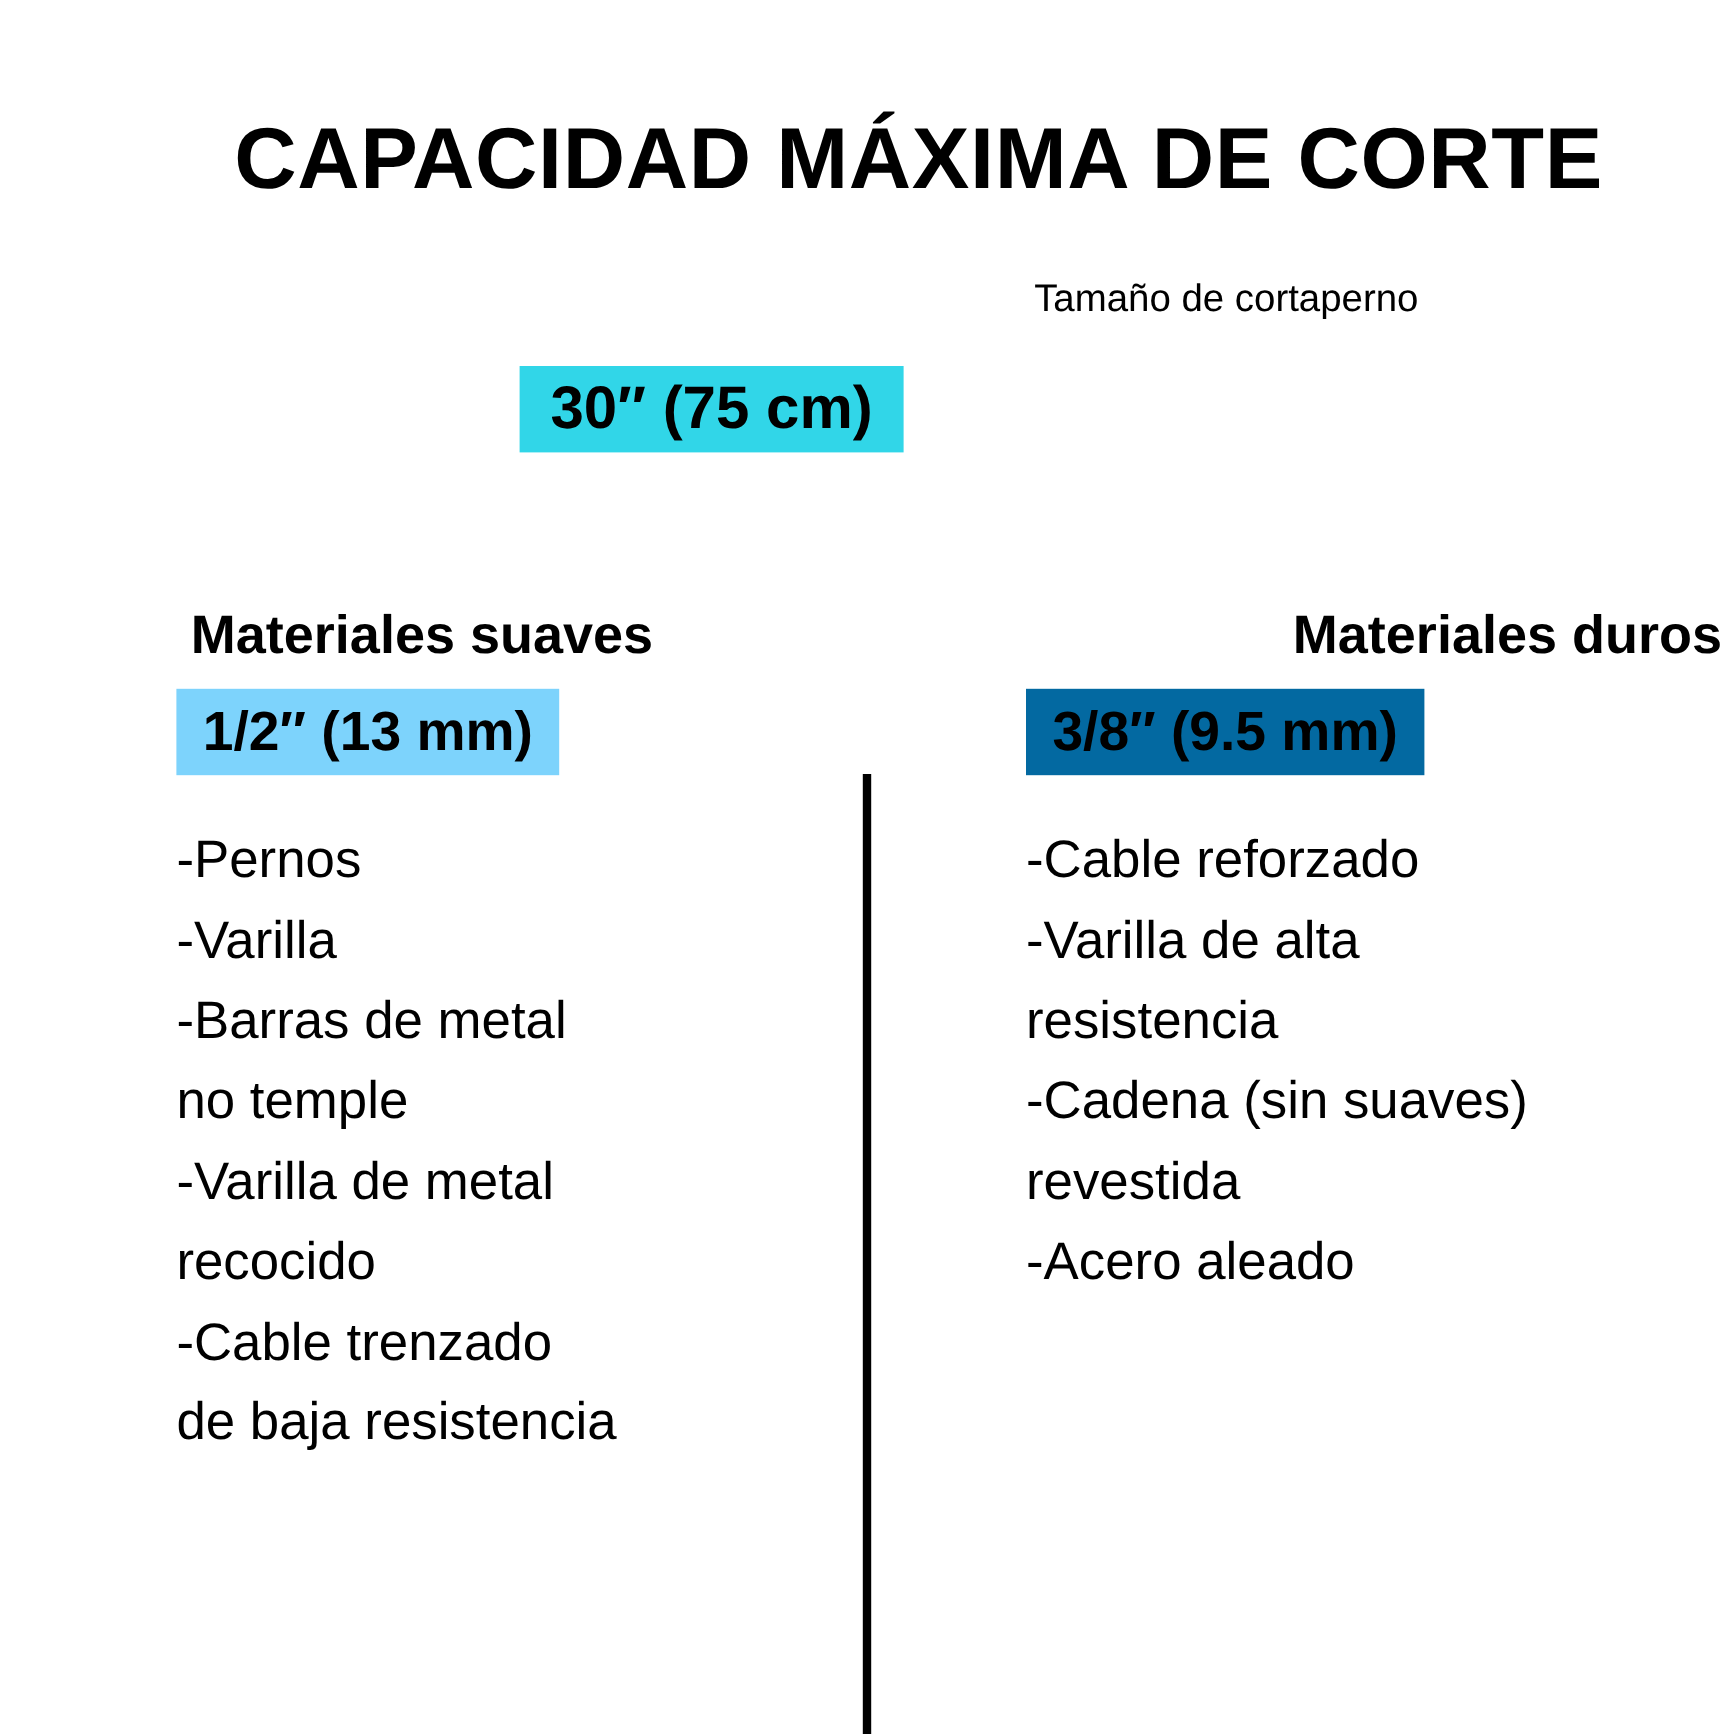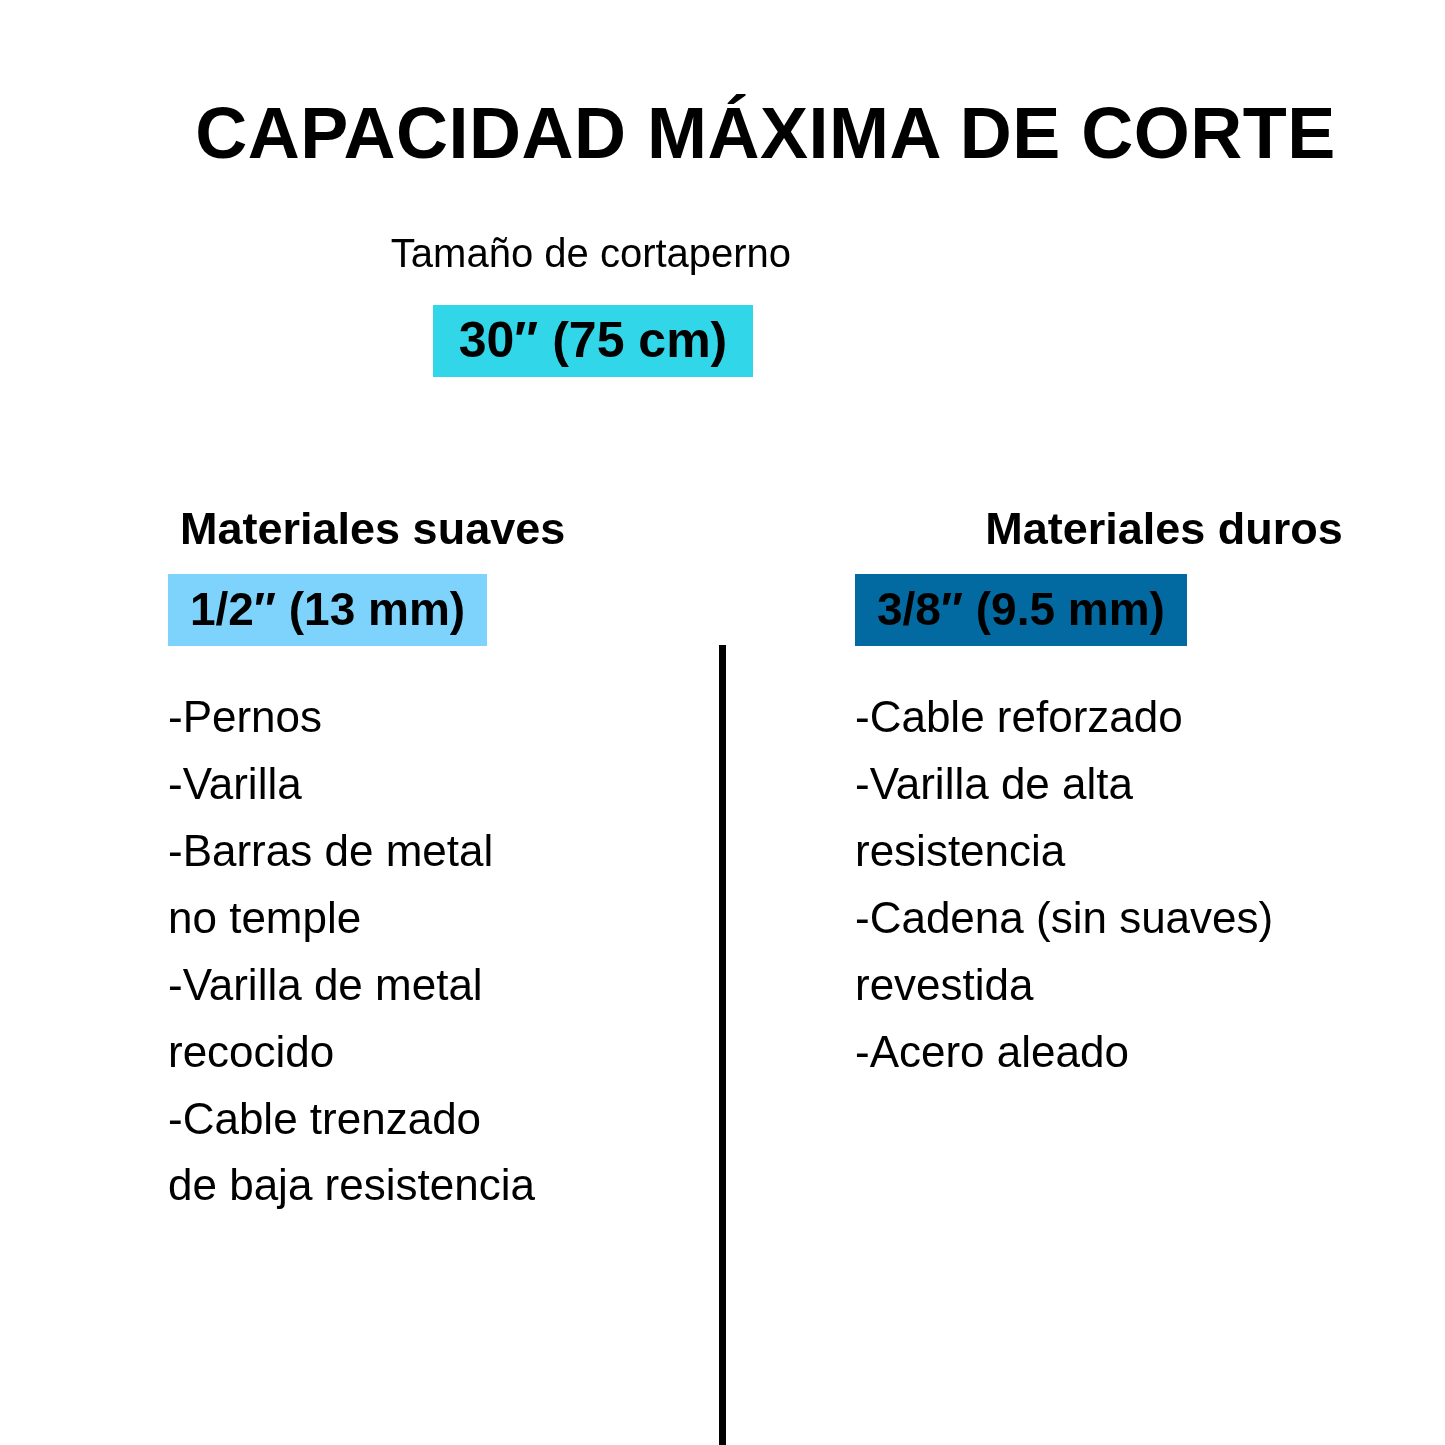--- a/index.html
+++ b/index.html
@@ -35,22 +35,22 @@
     line-height: 1.05;
     margin-left: 43px;
   }
 
   
   .subtitle {
     position: absolute;
     top: 232px;
     left: 0;
     width: 1182px;
-    text-align: center;
-    font-size: 40px;
+    text-align: right;
+    font-size: 32px;
     font-weight: normal;
     line-height: 1.05;
   }
 
   
   .size-chip-wrap {
     position: absolute;
     top: 305px;
     left: 0;
     width: 1186px;
@@ -63,31 +63,31 @@
     font-size: 50px;
     font-weight: bold;
     line-height: 1.0;
   }
 
   
   .col {
     position: absolute;
     top: 505px;
   }
-  .col-left  { left: 168px; width: 560px; }
+  .col-left  { left: 147px; width: 560px; }
   .col-right { left: 855px; width: 580px; }
 
   .col-head {
     font-size: 45px;
     font-weight: bold;
     line-height: 1.05;
     margin: 0 0 22px 0;
   }
   .col-left .col-head  { text-align: left; padding-left: 12px; }
-  .col-right .col-head { text-align: center; padding-left: 38px; }
+  .col-right .col-head { text-align: right; padding-left: 38px; }
 
   .cap-chip {
     display: inline-block;
     font-size: 46px;
     font-weight: bold;
     line-height: 1.0;
     padding: 12px 22px 14px 22px;
   }
   .cap-soft { background: #7dd3fc; }
   .cap-hard { background: #0369a1; }

